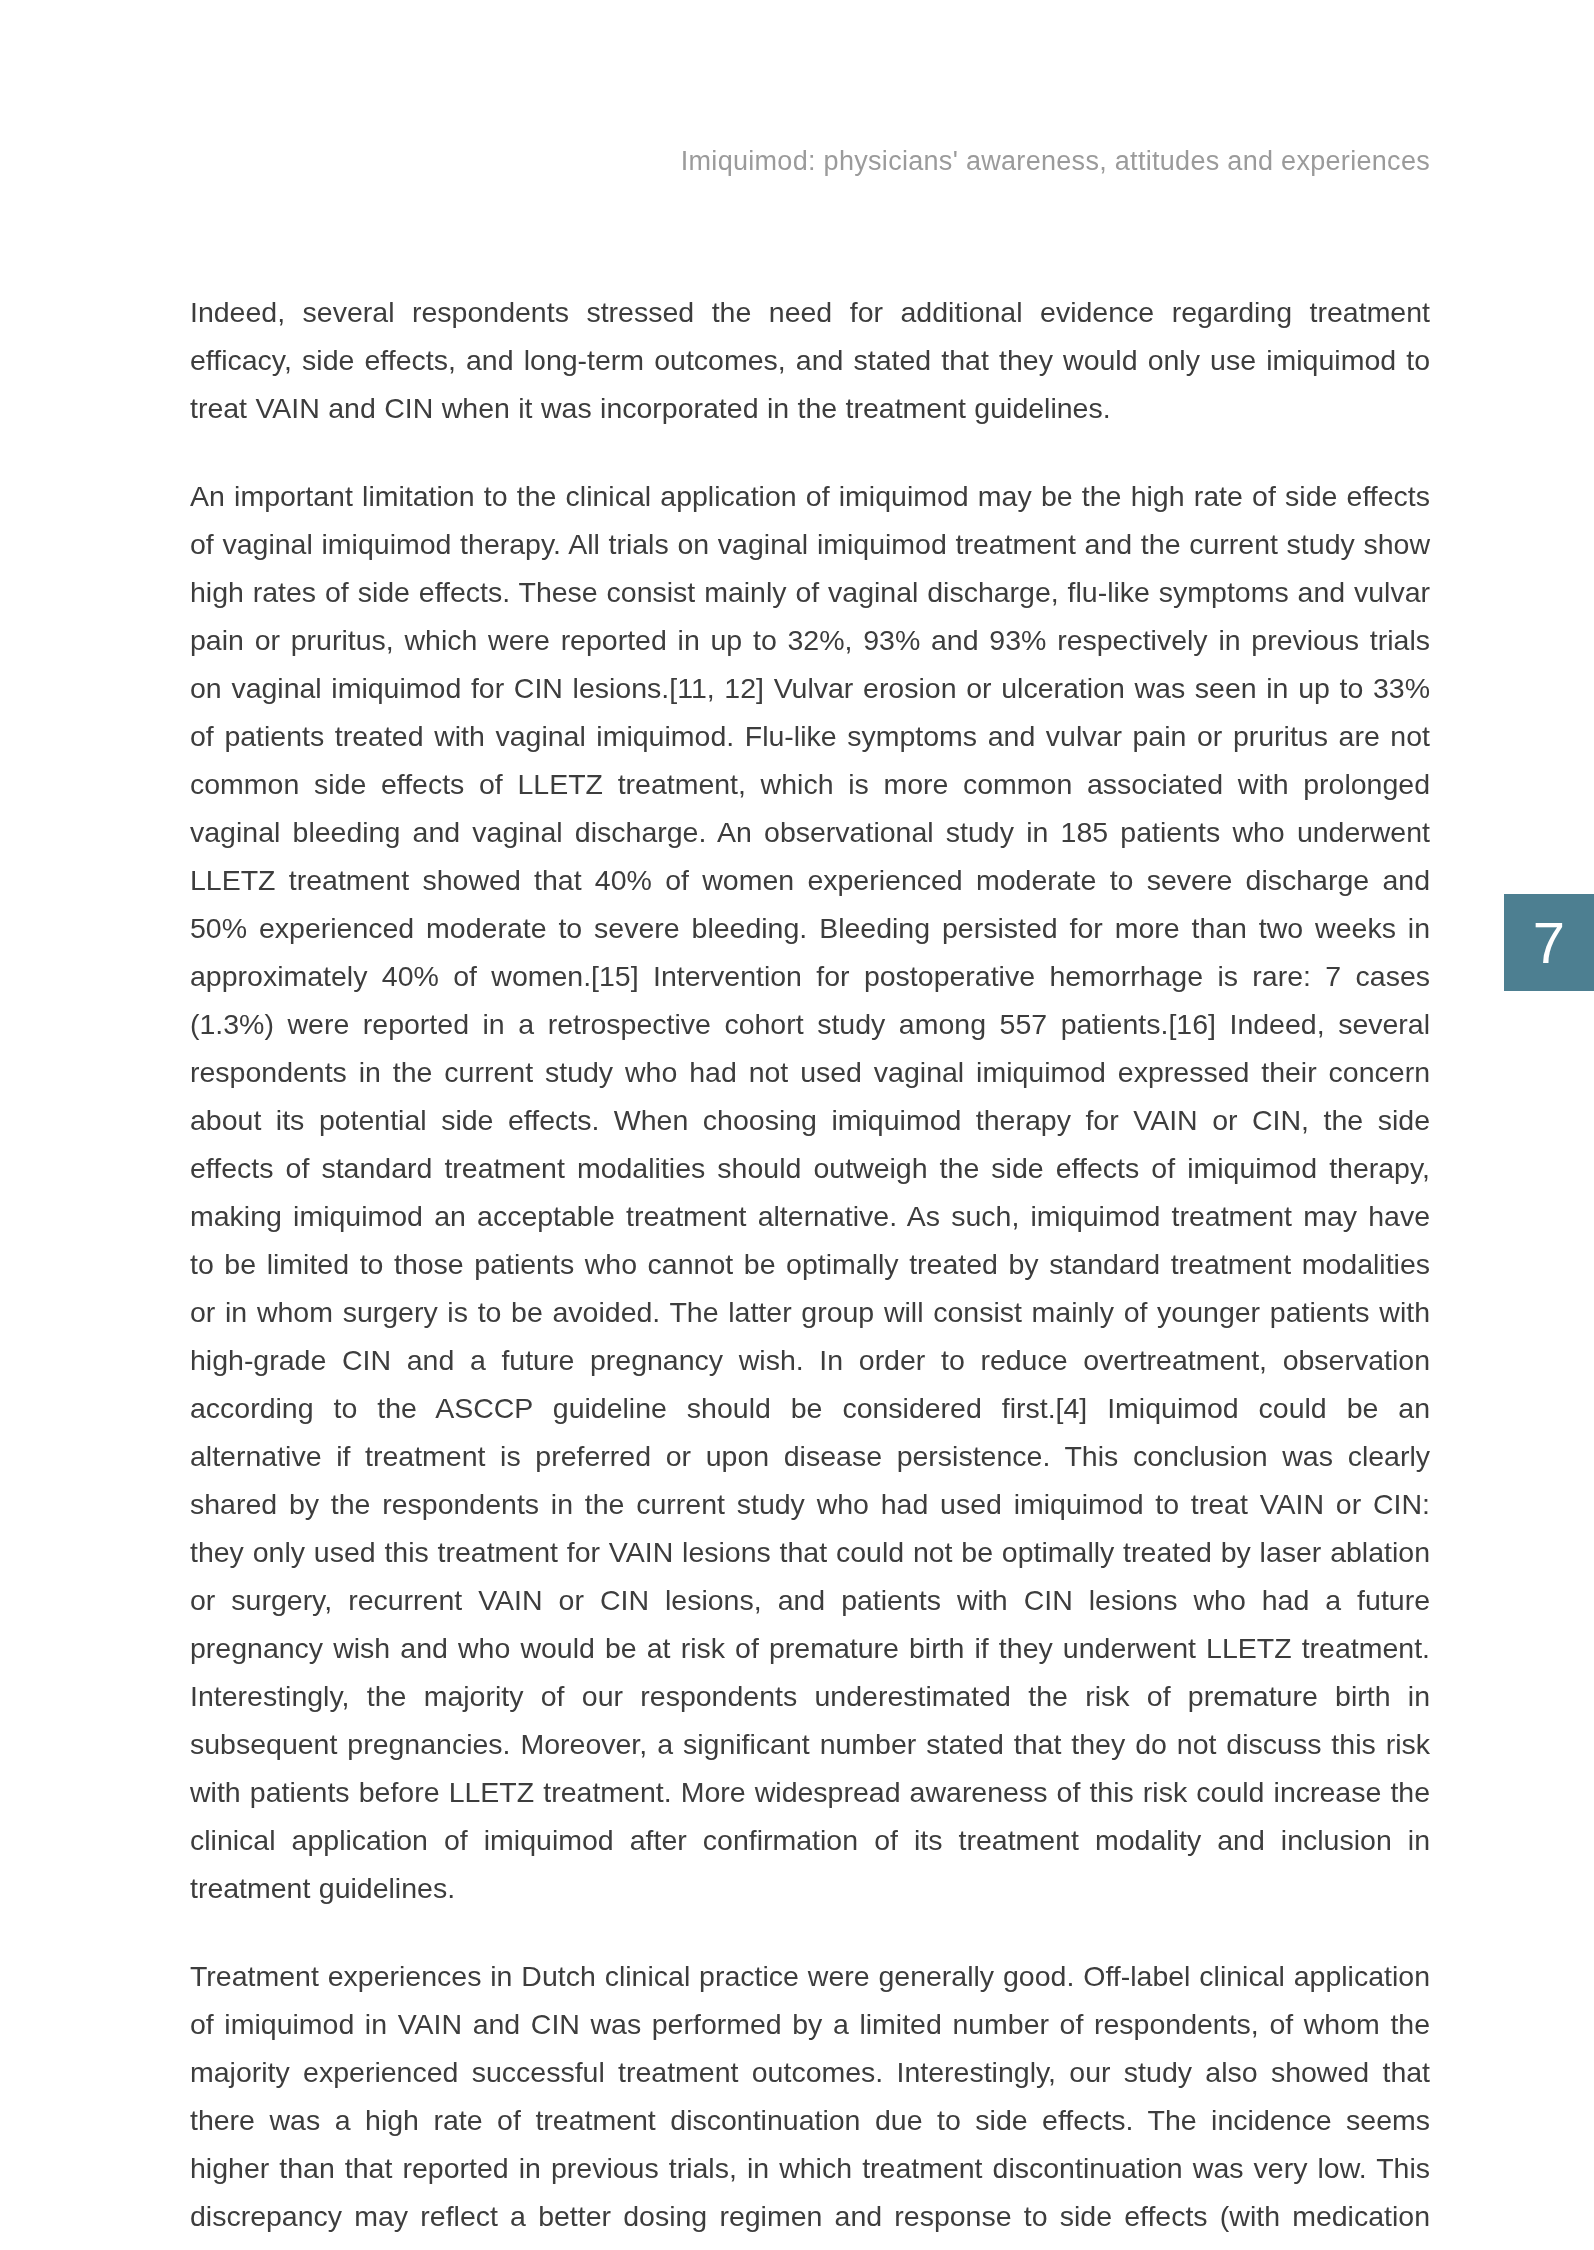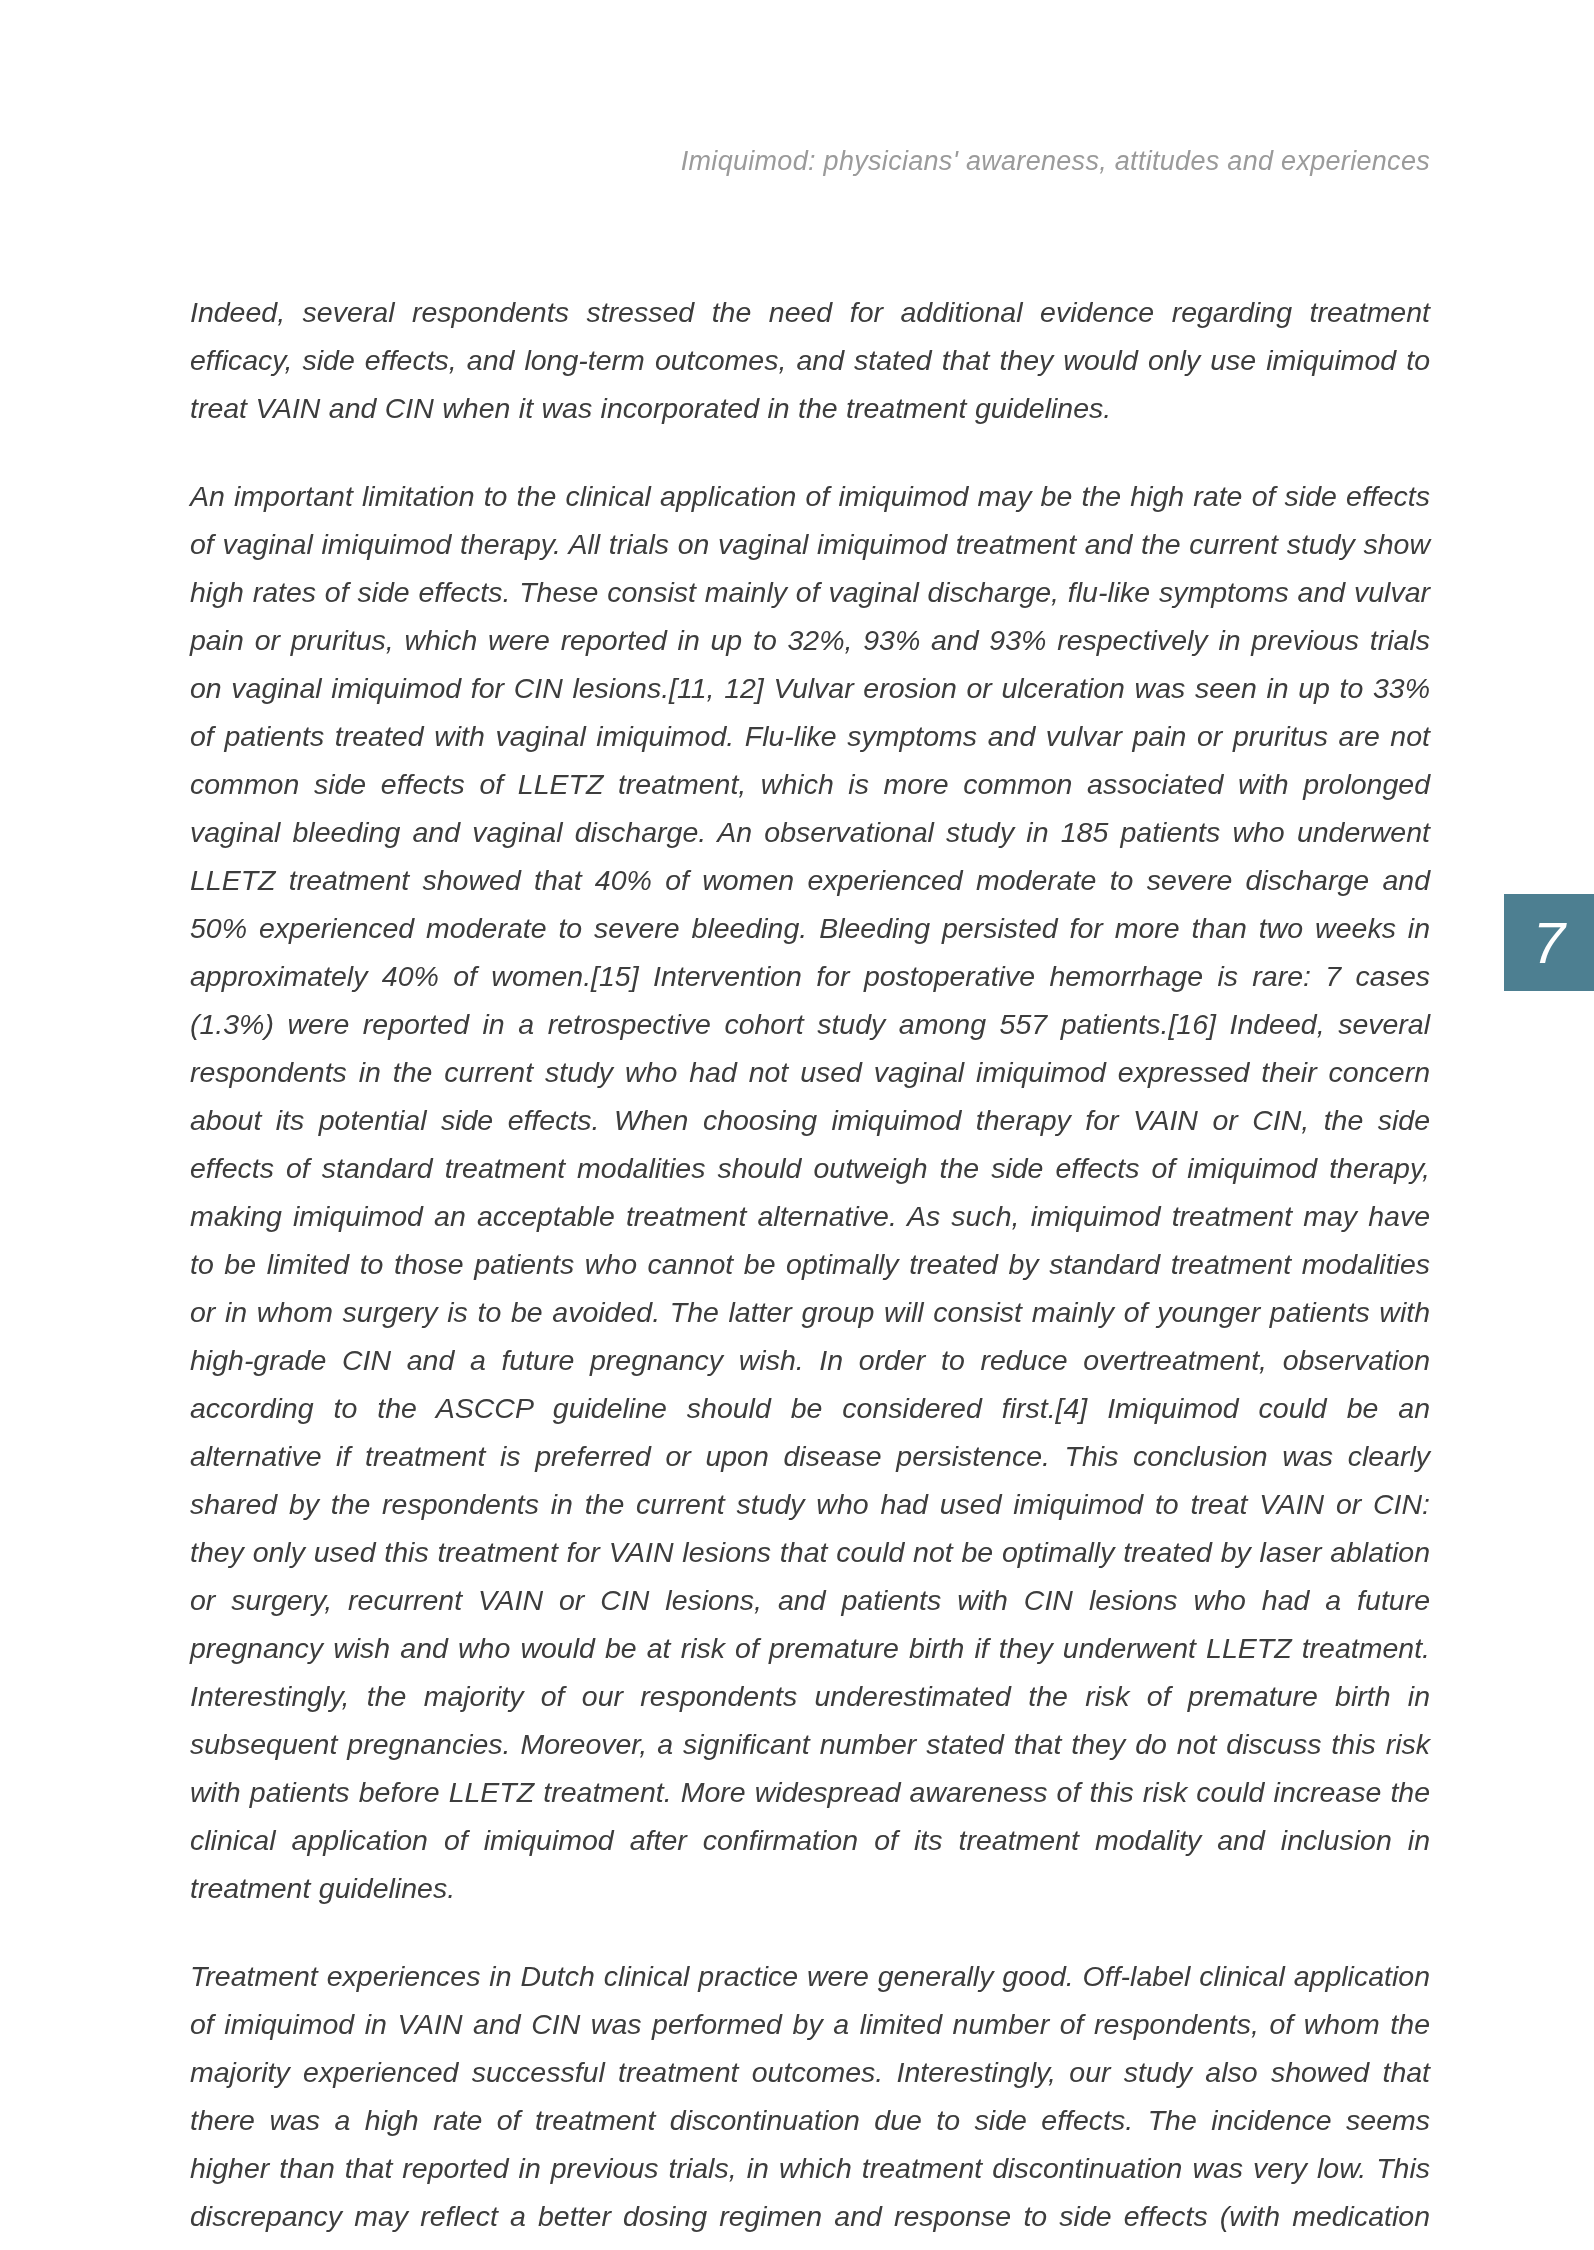--- a/index.html
+++ b/index.html
@@ -2,21 +2,21 @@
 <html style="--accent-teal: #4d7f91; --page-number: #74a3b0; --header-gray: #9b9b9b; --body-text: #3d3d3d; --paper-bg: #ffffff;"><head>
 <meta charset="utf-8">
 <style>
   :root {
     --accent-teal: #4d7f91;
     --page-number: #74a3b0;
     --header-gray: #9b9b9b;
     --body-text: #3d3d3d;
     --paper-bg: #ffffff;
   }
-  * { margin: 0; padding: 0; box-sizing: border-box; font-style: italic; }
+  * { margin: 0; padding: 0; box-sizing: border-box; }
   html, body {
     background: #ffffff;
     font-family: "Liberation Sans", sans-serif;
   }
   .page {
     position: relative;
     width: 1594px;
     height: 2250px;
     background: var(--paper-bg);
     overflow: hidden;

